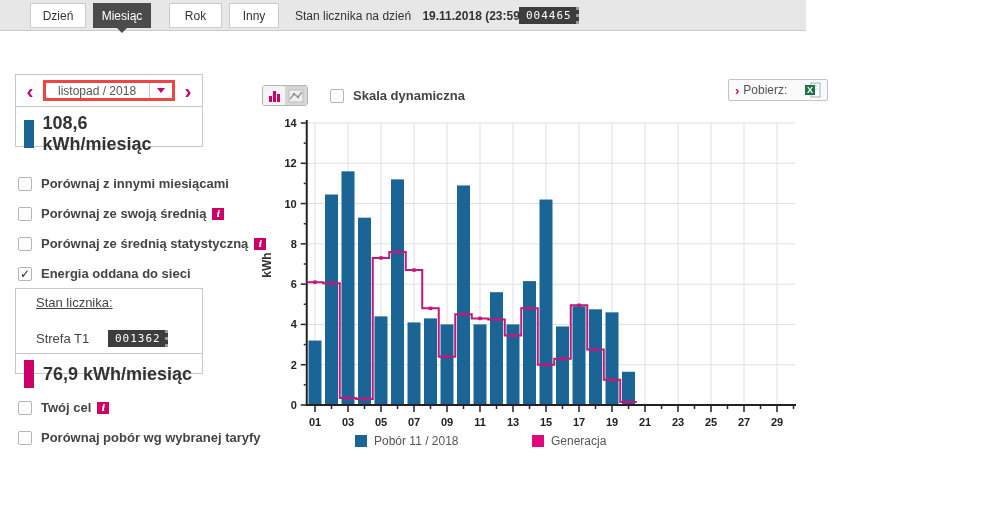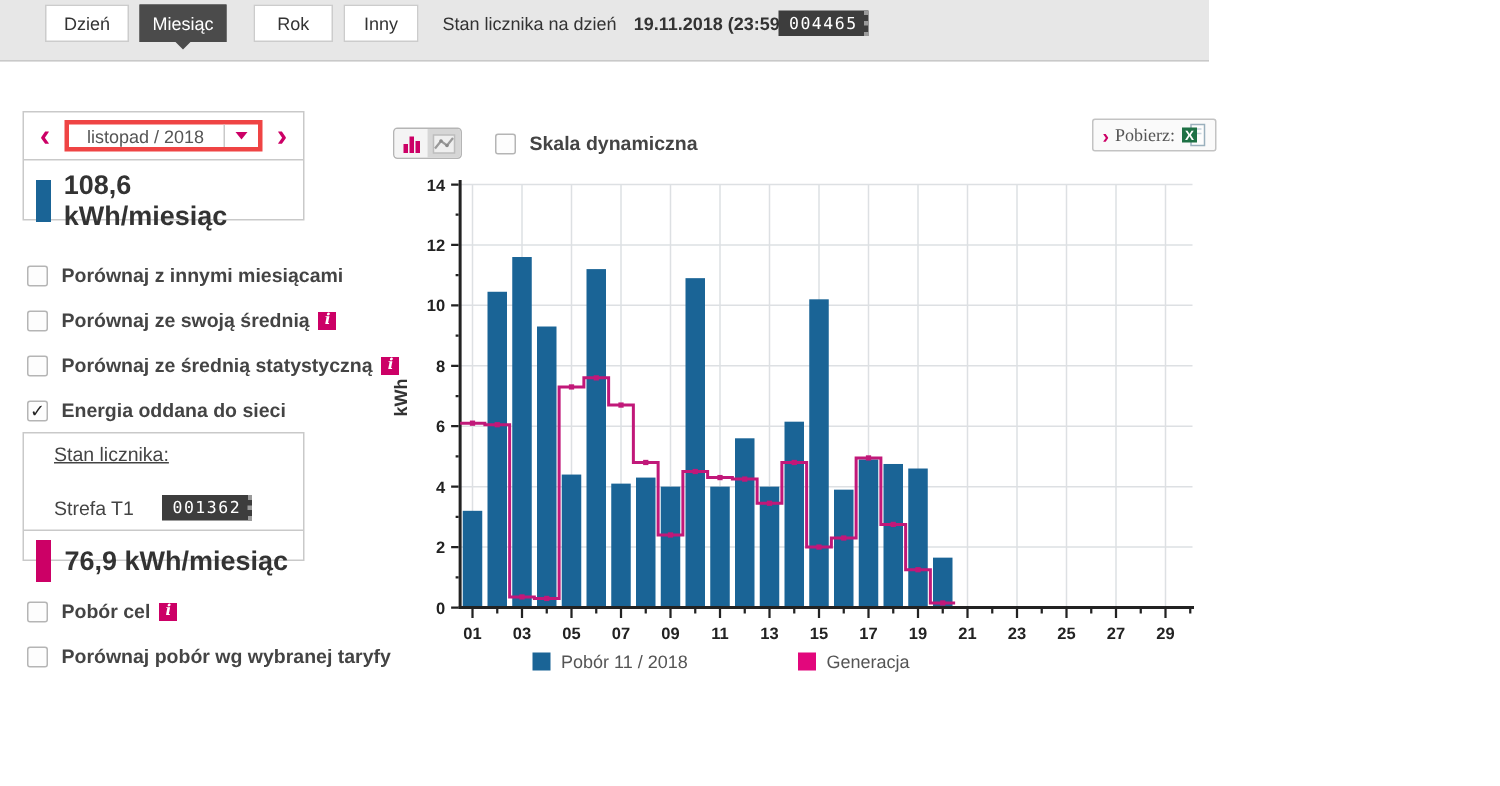--- a/index.html
+++ b/index.html
@@ -1,20 +1,20 @@
 <!DOCTYPE html>
 <html><head>
 <meta charset="utf-8">
 <style>
   * { margin:0; padding:0; box-sizing:border-box; }
   body { font-family:"Liberation Sans", sans-serif; background:#fff; }
   .app { position:relative; width:1000px; height:524px; background:#fff; overflow:hidden; }
 
   
-  .topbar { position:absolute; left:0; top:5; width:806px; height:41px;
+  .topbar { position:absolute; left:0; top:5; width:806px; height:31px;
             background:#e7e7e7; border-bottom:1px solid #c9c9c9; }
   .tab { position:absolute; top:3px; height:25px; background:#fff; border:1px solid #ccc;
          color:#333; font-size:12px; display:flex; align-items:center; justify-content:center;
          cursor:pointer; }
   .tab.active { background:#4b4b4b; border-color:#4b4b4b; color:#fff; }
   .tab.active::after { content:''; position:absolute; left:50%; top:100%; margin-left:-6px;
          border:6px solid transparent; border-top-color:#4b4b4b; border-bottom-width:0; }
   .tab-0 { left:30px;  width:56px; }
   .tab-1 { left:93px;  width:58px; }
   .tab-2 { left:169px; width:53px; }
@@ -64,21 +64,21 @@
                   border:1px solid #b5b5b5; border-radius:3px; overflow:hidden; display:flex; background:#fff; }
   .tg-half { width:50%; height:100%; display:flex; align-items:flex-end; justify-content:center; cursor:pointer; }
   .tg-bars { background:#f4f4f4; gap:1px; padding-bottom:3px; }
   .tg-bars i { display:block; width:3px; background:#cc0066; }
   .tg-line { background:#d6d6d6; align-items:center; }
   .dyn-row { position:absolute; left:330px; top:88px; }
   .dl-btn { position:absolute; left:728px; top:79px; height:22px; border:1px solid #c3c3c3;
             border-radius:2px; background:#fafafa; display:flex; align-items:center;
             padding:0 6px; cursor:pointer; }
   .dl-chev { color:#cc0066; font-weight:bold; font-size:13px; margin-right:4px; }
-  .dl-label { font-size:12px; color:#555; margin-right:5px;font-family:Liberation Serif, serif; }
+  .dl-label { font-size:12px; color:#555; margin-right:18px; }
 
   
   .chart-wrap { position:absolute; left:255px; top:112px; width:560px; height:350px; }
   .legend { position:absolute; top:434px; font-size:12px; color:#555; display:flex; align-items:center; }
   .legend-swatch { width:12px; height:12px; margin-right:7px; }
   .legend-pobor { left:355px; }
   .legend-gen { left:532px; }
 </style>
 </head>
 <body>
@@ -145,21 +145,21 @@
     </div>
     <div class="value-row">
       <span class="value-bar bar-pink"></span>
       <span class="big-value">76,9 kWh/miesiąc</span>
     </div>
   </div>
 
   <div class="cb-col cb-bottom" id="sb-checks-bottom">
       <label class="cb-row">
         <span class="cb"></span>
-        <span class="cb-label">Pobór cel</span>
+        <span class="cb-label">Twój cel</span>
         <span class="i-badge">i</span>
       </label>
       <label class="cb-row">
         <span class="cb"></span>
         <span class="cb-label">Porównaj pobór wg wybranej taryfy</span>
       </label>
     </div>
 
   <div class="chart-toggle">
     <div class="tg-half tg-bars">

